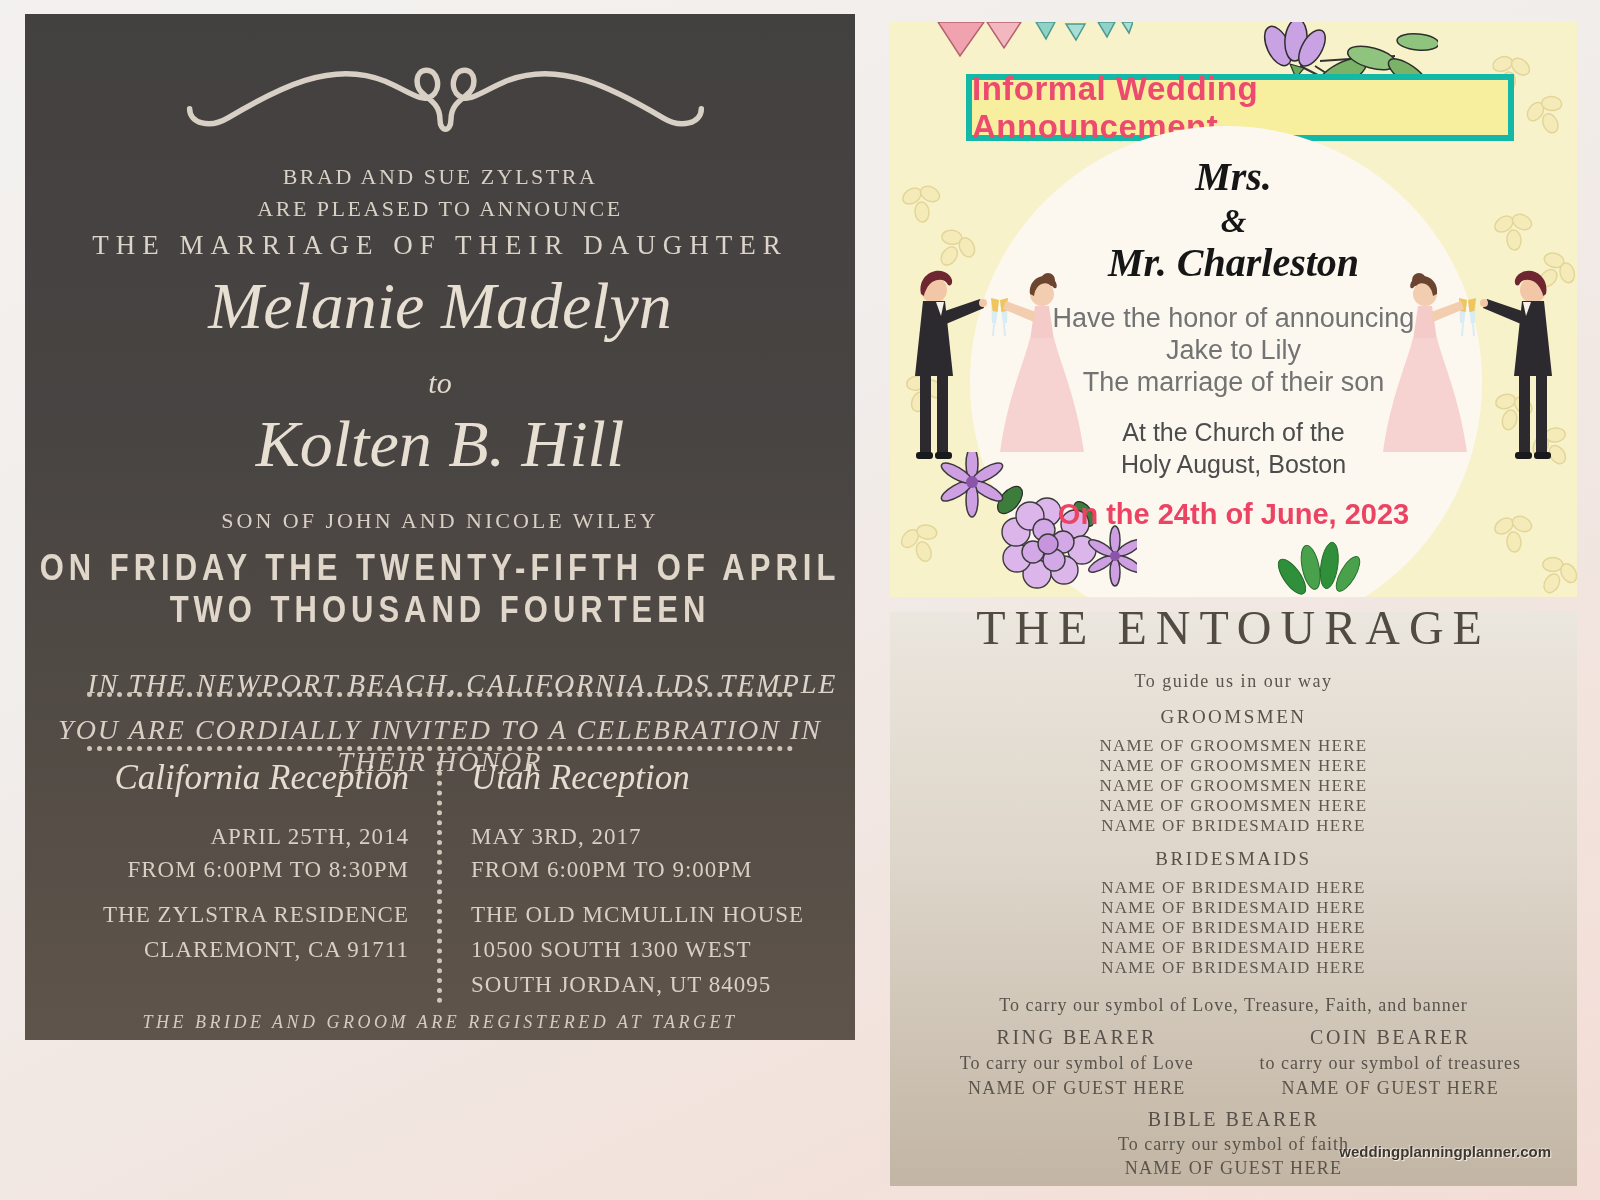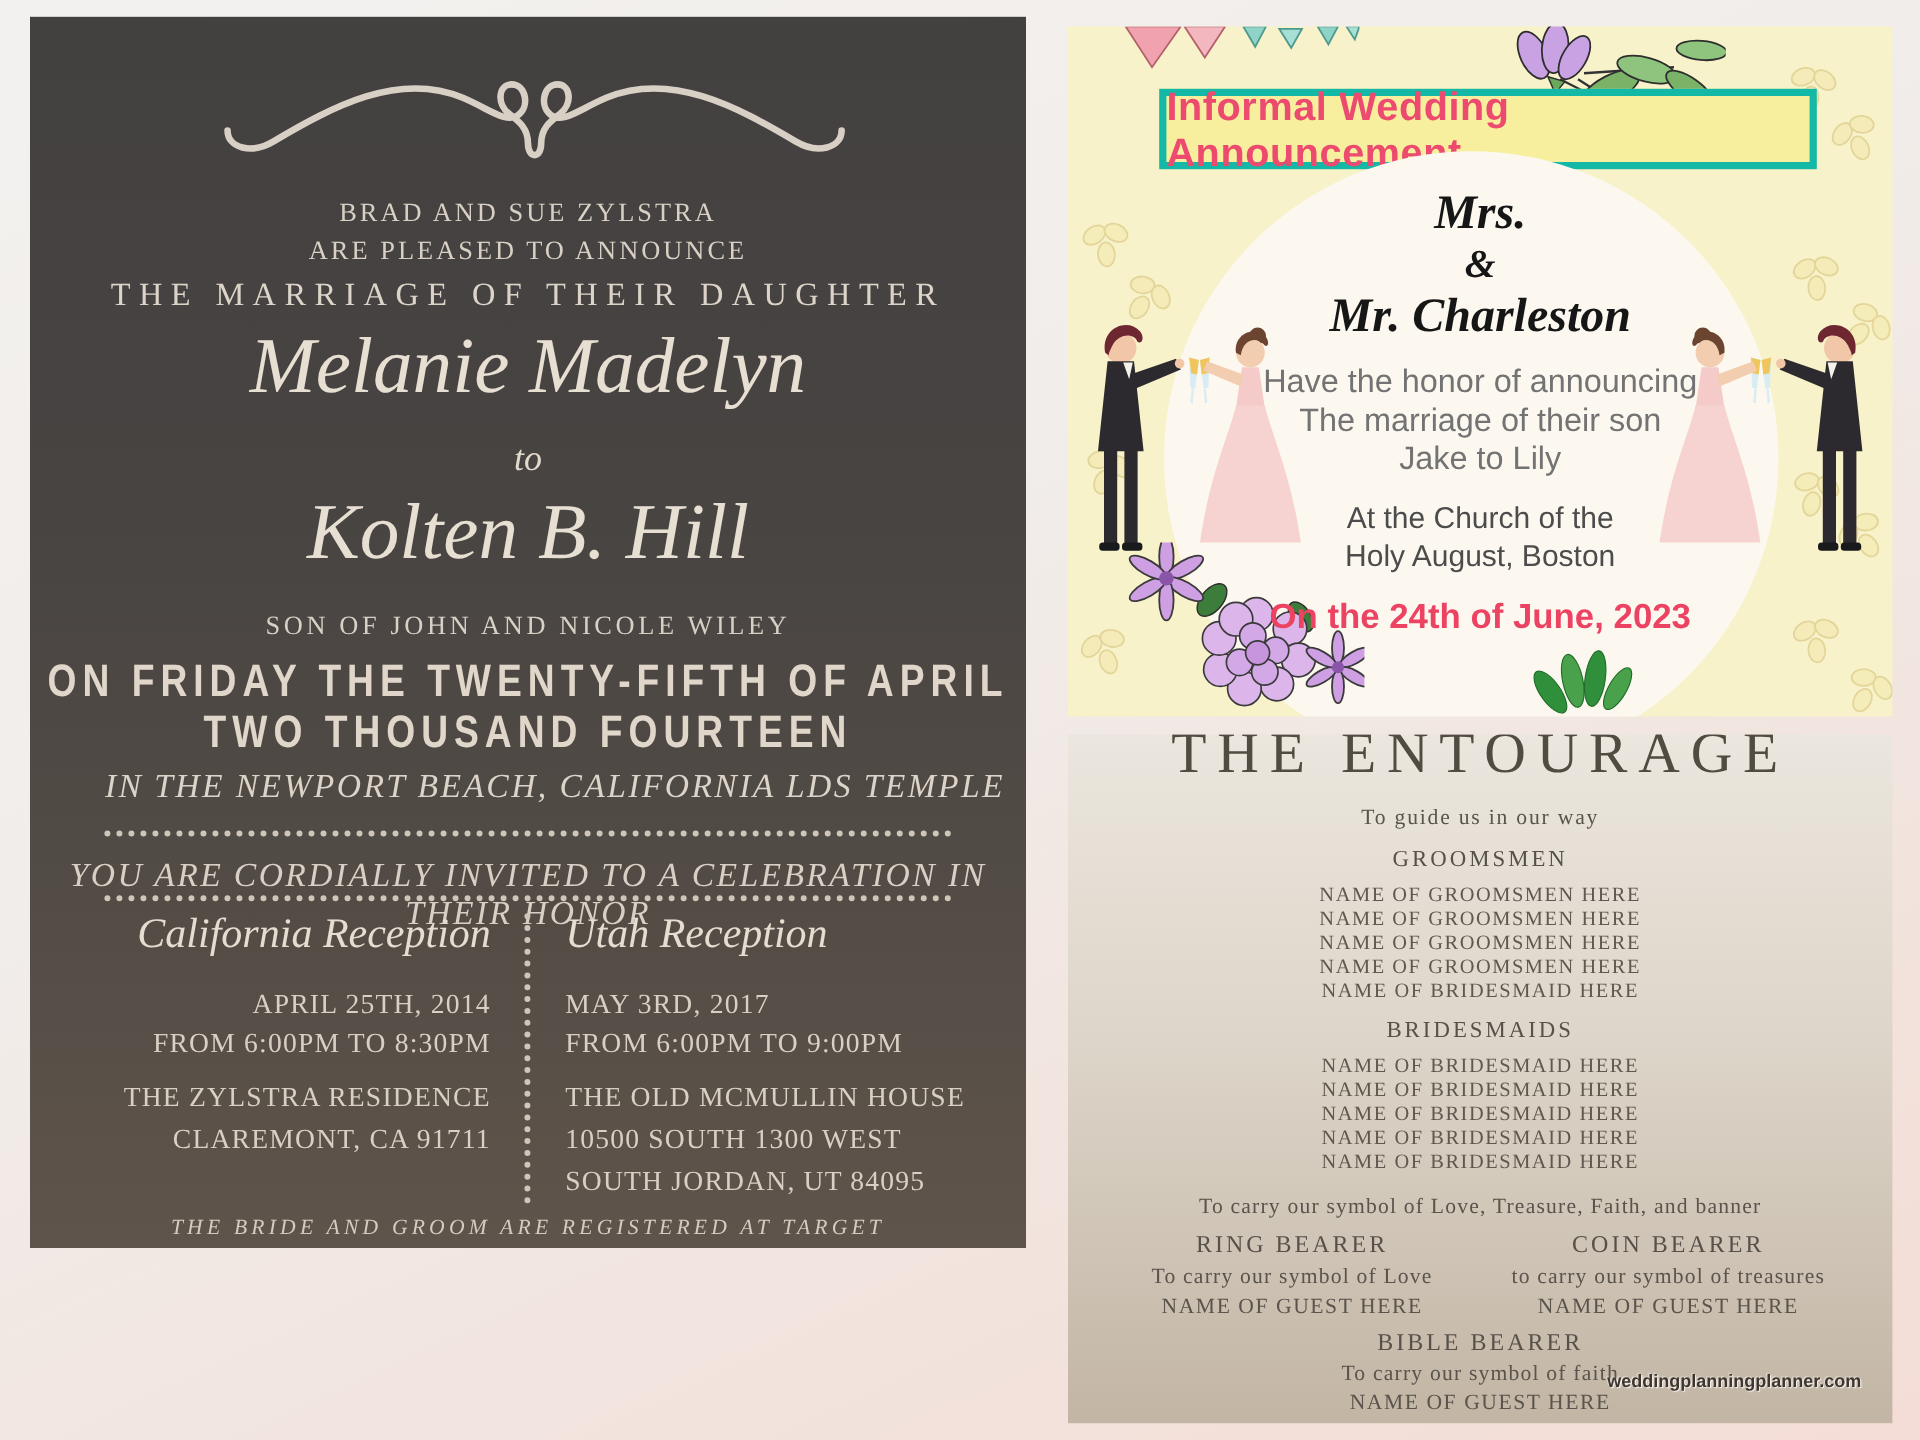--- a/index.html
+++ b/index.html
@@ -106,21 +106,21 @@
 
     <div class="abs scriptish name-script" style="top:254px;">Melanie Madelyn</div>
     <div class="abs scriptish to-script" style="top:352px;">to</div>
     <div class="abs scriptish name-script" style="top:392px;">Kolten B. Hill</div>
 
     <div class="abs caps1" style="top:494px;letter-spacing:3px;">SON OF JOHN AND NICOLE WILEY</div>
 
     <div class="abs condensed" style="top:536px;">ON FRIDAY THE TWENTY-FIFTH OF APRIL</div>
     <div class="abs condensed" style="top:578px;">TWO THOUSAND FOURTEEN</div>
 
-    <div class="abs italic-caps" style="top:626px;padding-left:45px;">IN THE NEWPORT BEACH, CALIFORNIA LDS TEMPLE</div>
+    <div class="abs italic-caps" style="top:654px;padding-left:45px;">IN THE NEWPORT BEACH, CALIFORNIA LDS TEMPLE</div>
 
     <div class="dots" style="top:678px;"></div>
     <div class="abs caps3" style="top:700px;">YOU ARE CORDIALLY INVITED TO A CELEBRATION IN THEIR HONOR</div>
     <div class="dots" style="top:732px;"></div>
 
     <div class="receptions">
       <div class="rcol left">
         <div class="rtitle scriptish">California Reception</div>
         <div class="rdate">APRIL 25TH, 2014</div>
         <div class="rtime">FROM 6:00PM TO 8:30PM</div>
@@ -363,22 +363,22 @@
         <ellipse cx="80" cy="47" rx="8" ry="21" fill="#49a24b" transform="rotate(30 80 47)"></ellipse>
       </g>
     </svg>
 
     <div class="circle-text">
       <div class="mrs">Mrs.</div>
       <div class="amp">&amp;</div>
       <div class="mr">Mr. Charleston</div>
       <div class="ann-body">
         <div>Have the honor of announcing</div>
+        <div>Jake to Lily</div>
         <div>The marriage of their son</div>
-        <div>Jake to Lily</div>
       </div>
       <div class="ann-venue">
         <div>At the Church of the</div>
         <div>Holy August, Boston</div>
       </div>
       <div class="ann-date">On the 24th of June, 2023</div>
     </div>
   </section>
 
   <section class="panel-entourage">

